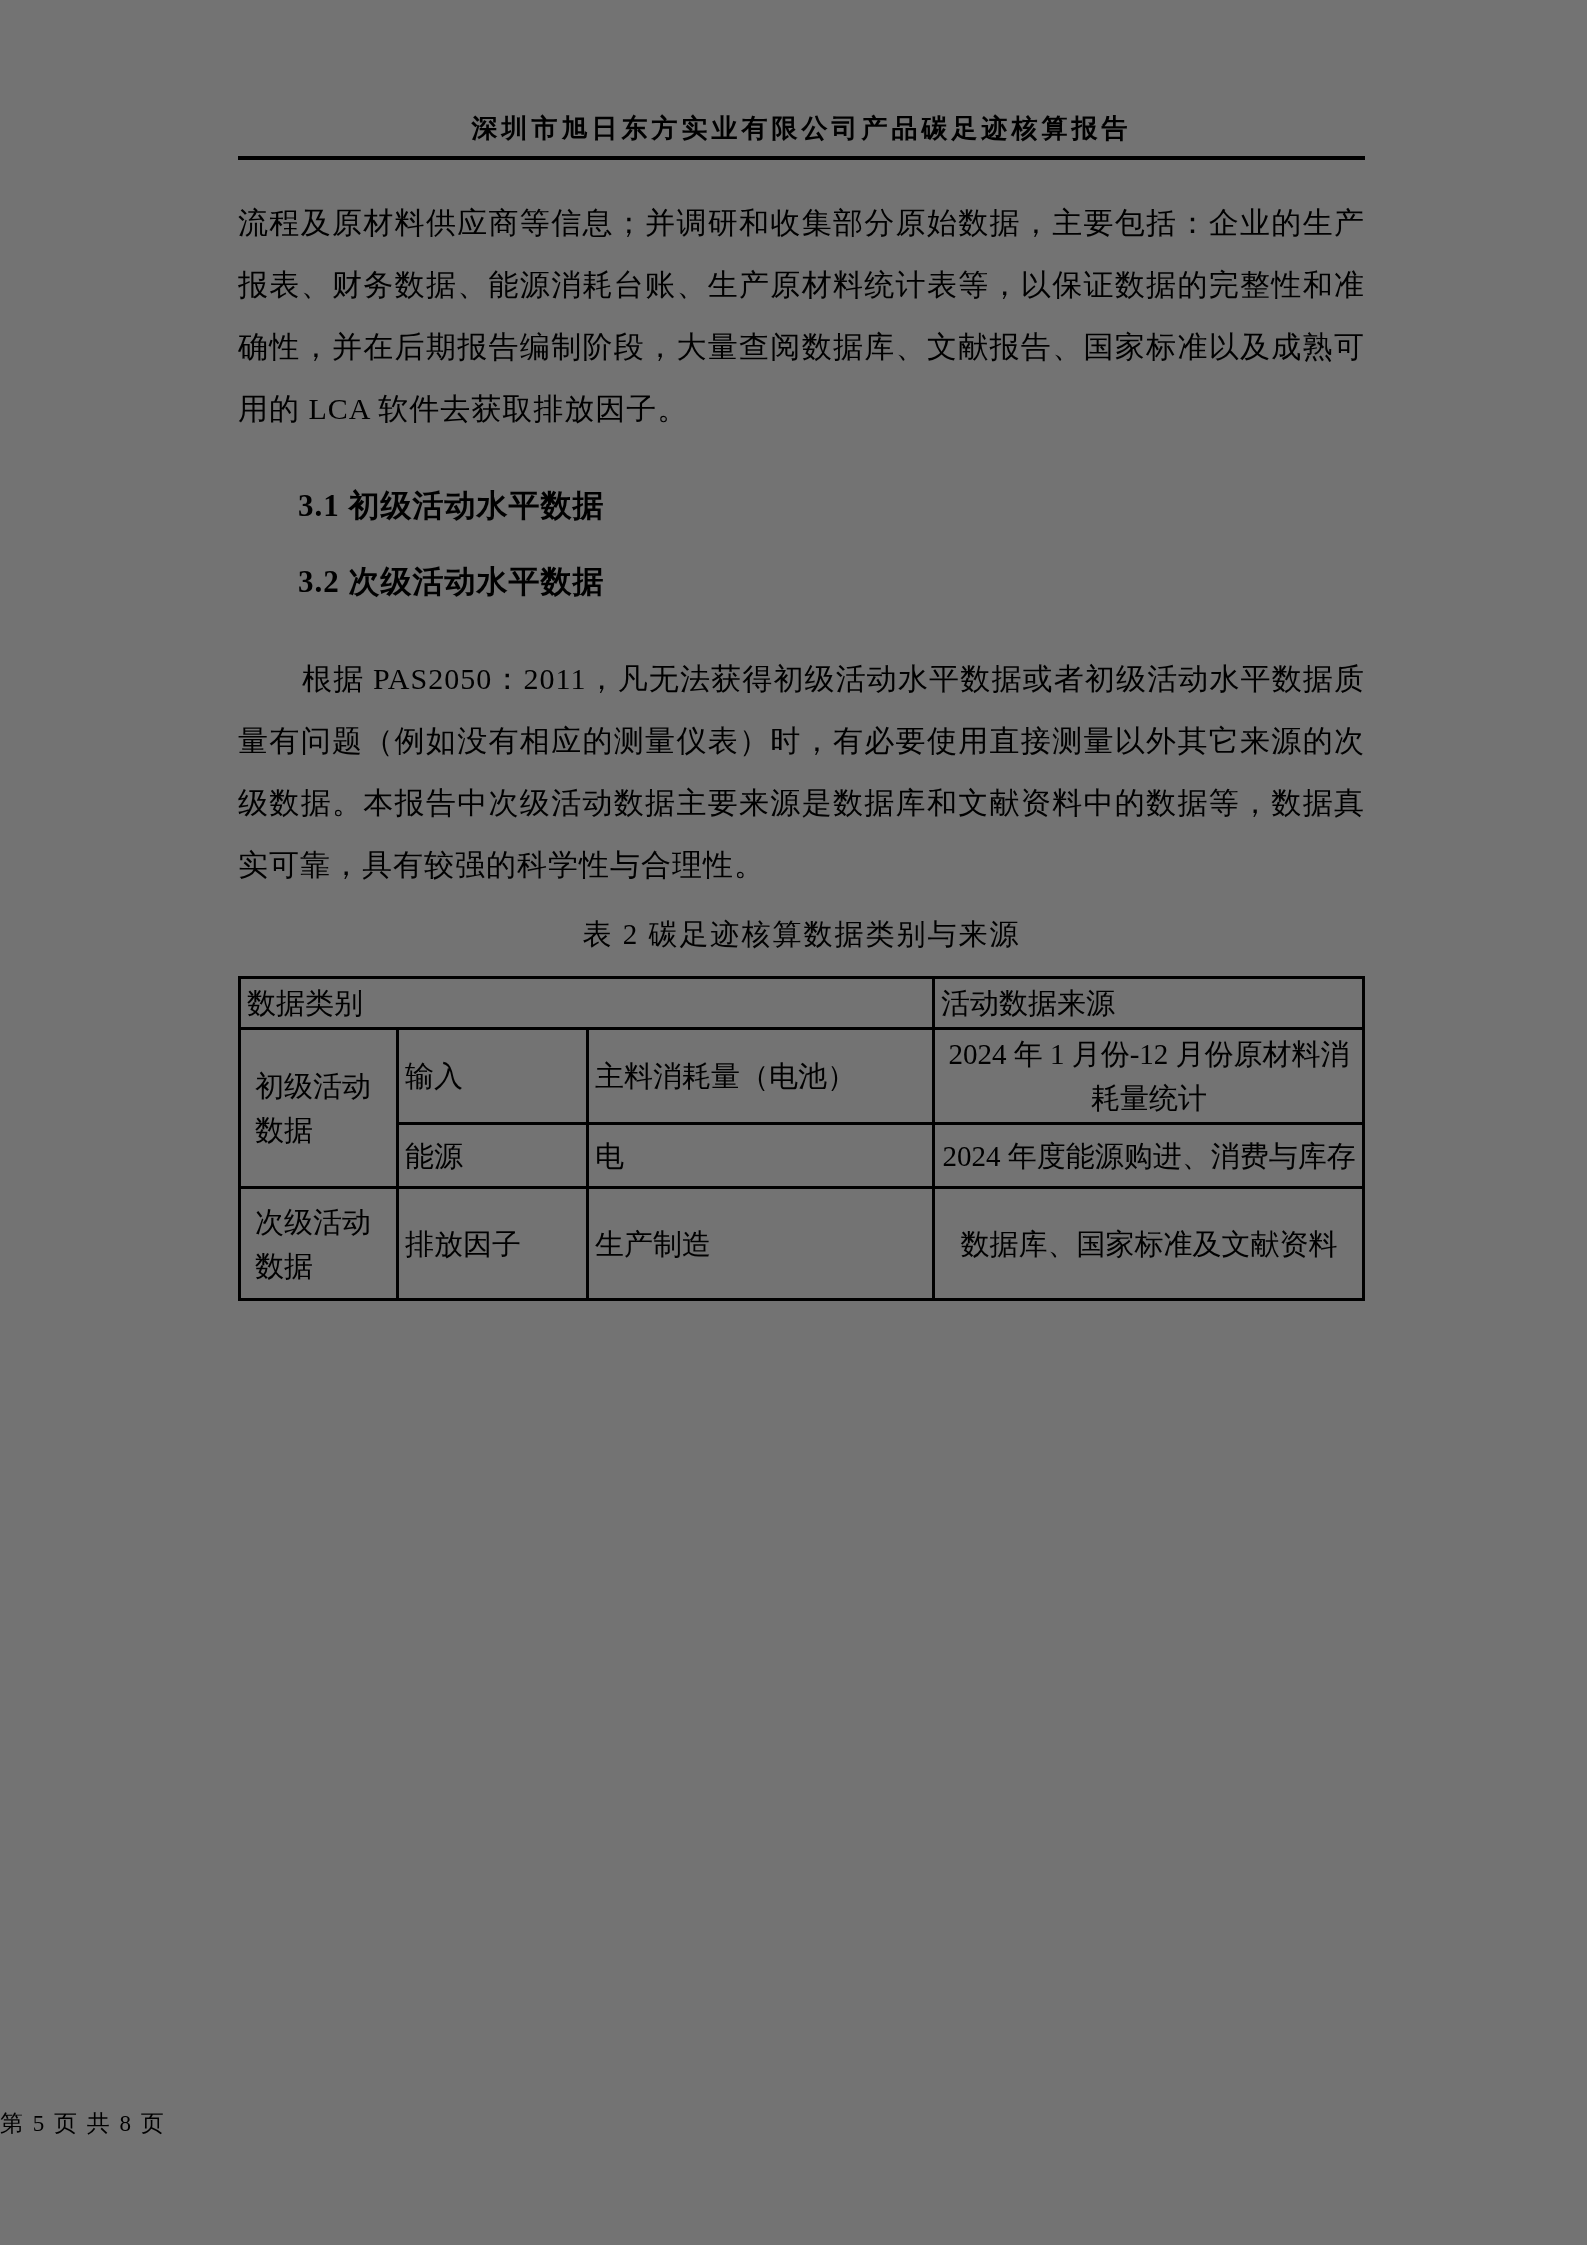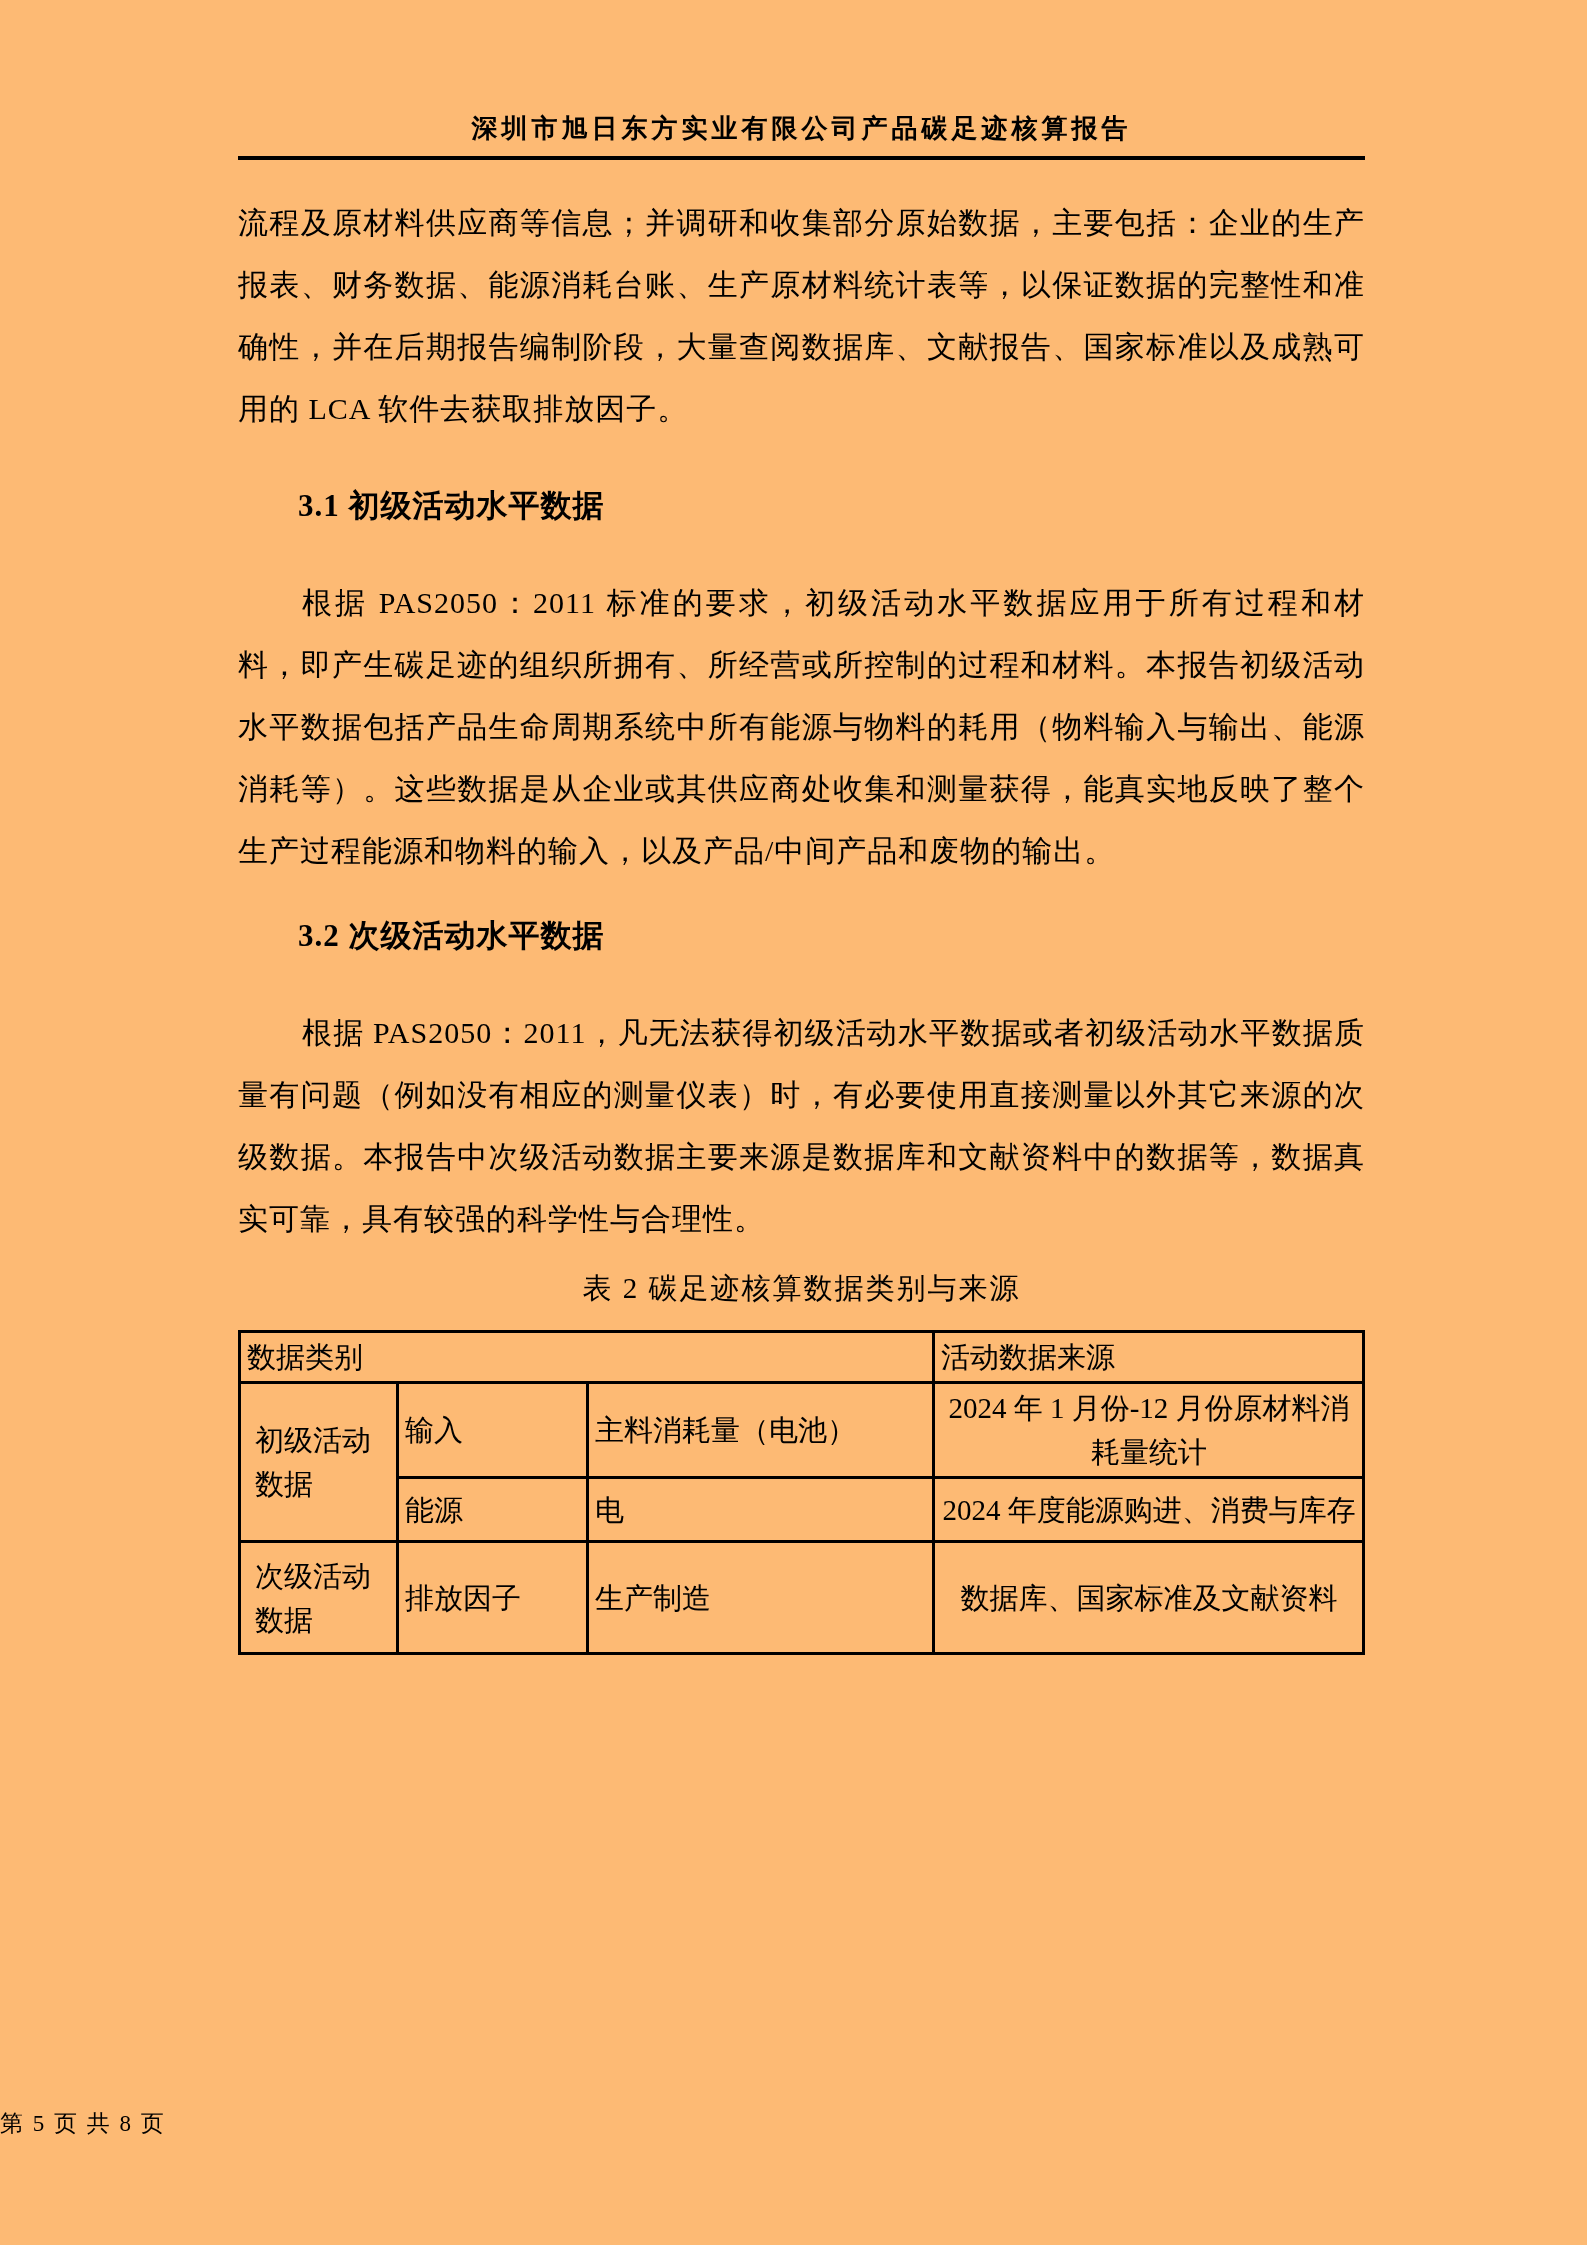--- a/index.html
+++ b/index.html
@@ -2,21 +2,21 @@
 <html lang="zh"><head>
 <meta charset="utf-8">
 <style>
   * { margin: 0; padding: 0; box-sizing: border-box; }
   html, body { background: #ffffff; }
   .page {
     position: relative;
     width: 1587px;
     height: 2245px;
     margin: 0 auto;
-    background: #fdba74;
+    background: #737373;
     color: #000000;
     font-family: "Liberation Serif", "DejaVu Serif", serif;
     overflow: hidden;
   }
   .margin-box {
     padding-left: 238px;
     padding-right: 222px;
   }
   .doc-header { text-align: center; padding-top: 112px; }
   .doc-header-title {
@@ -103,21 +103,20 @@
 
     <div class="doc-header">
       <div class="doc-header-title">深圳市旭日东方实业有限公司产品碳足迹核算报告</div>
       <div class="doc-header-rule"></div>
     </div>
 
     <p class="para first">流程及原材料供应商等信息；并调研和收集部分原始数据，主要包括：企业的生产报表、财务数据、能源消耗台账、生产原材料统计表等，以保证数据的完整性和准确性，并在后期报告编制阶段，大量查阅数据库、文献报告、国家标准以及成熟可用的 LCA 软件去获取排放因子。</p>
 
     <h3 class="heading h31">3.1 初级活动水平数据</h3>
 
-    <p class="para indent p31">根据 PAS2050：2011 标准的要求，初级活动水平数据应用于所有过程和材料，即产生碳足迹的组织所拥有、所经营或所控制的过程和材料。本报告初级活动水平数据包括产品生命周期系统中所有能源与物料的耗用（物料输入与输出、能源消耗等）。这些数据是从企业或其供应商处收集和测量获得，能真实地反映了整个生产过程能源和物料的输入，以及产品/中间产品和废物的输出。</p>
 
     <h3 class="heading h32">3.2 次级活动水平数据</h3>
 
     <p class="para indent p32">根据 PAS2050：2011，凡无法获得初级活动水平数据或者初级活动水平数据质量有问题（例如没有相应的测量仪表）时，有必要使用直接测量以外其它来源的次级数据。本报告中次级活动数据主要来源是数据库和文献资料中的数据等，数据真实可靠，具有较强的科学性与合理性。</p>
 
 
     <div class="table-caption">表 2 碳足迹核算数据类别与来源</div>
 
     <table class="data-table">
       <colgroup>

